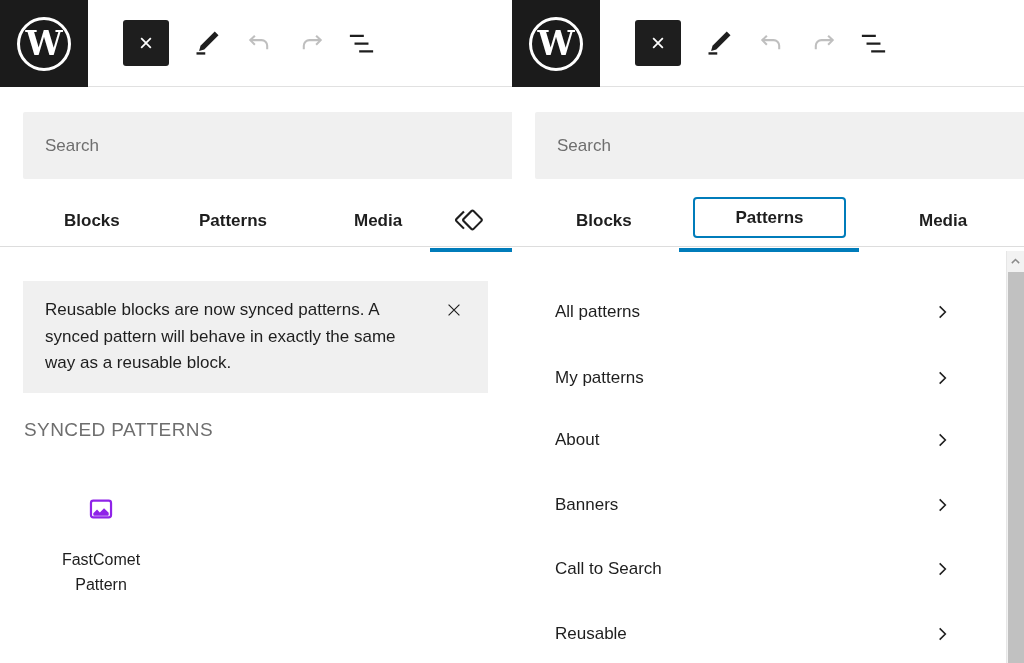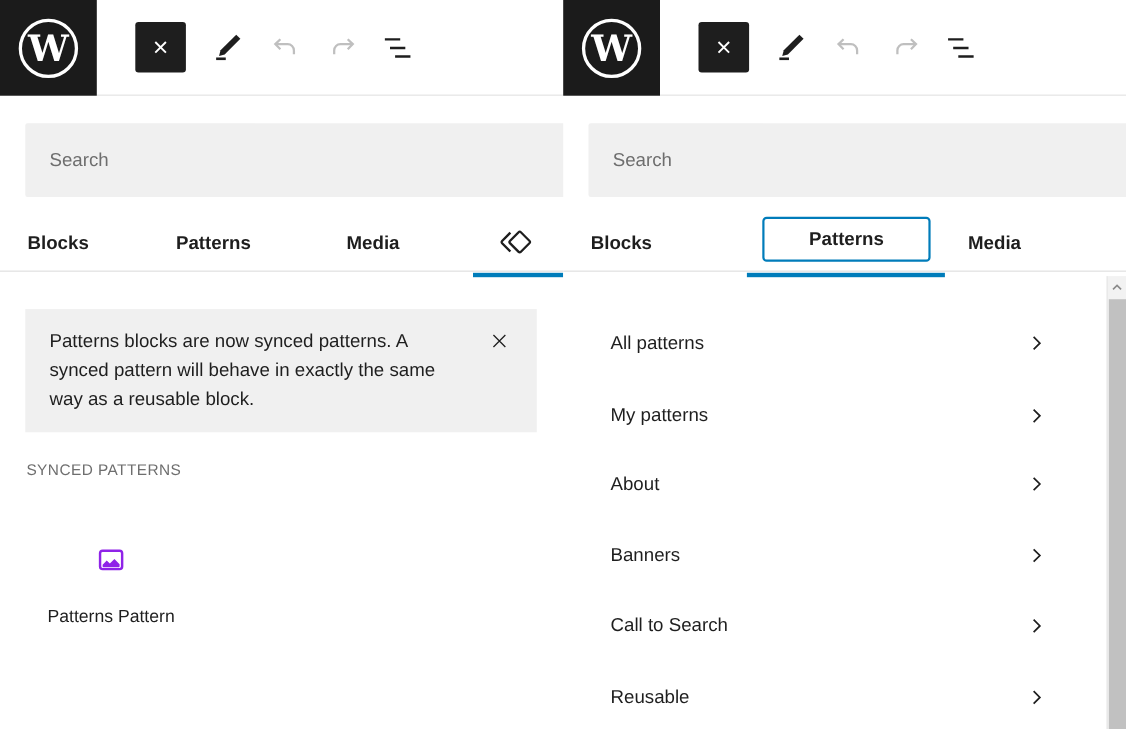--- a/index.html
+++ b/index.html
@@ -26,31 +26,31 @@
 
   
   .search { position:absolute; left:23px; top:112px; width:552px; height:67px; background:#f0f0f0; border-radius:2px; }
   .search input { position:absolute; inset:0; width:100%; height:100%; background:transparent; border:none; outline:none;
                   padding:0 60px 0 22px; font-family:inherit; font-size:17px; color:#1e1e1e; }
   .search input::placeholder { color:#6e6e6e; opacity:1; }
   .search-glyph { position:absolute; right:22px; top:50%; transform:translateY(-50%); width:27px; height:27px; }
 
   
   .tabs-border { position:absolute; left:0; top:246px; width:512px; height:1px; background:#dddddd; }
-  .tab-label { position:absolute; top:211px; font-size:17px; font-weight:600; color:#1e1e1e; cursor:pointer; white-space:nowrap; }
+  .tab-label { position:absolute; top:211px; font-size:17px; font-weight:600; color:#1e1e1e; cursor:pointer; white-space:nowrap;margin-left:39px; }
   .underline { position:absolute; top:248px; height:4px; background:#007cba; }
   .tab-synced { position:absolute; left:451px; top:202px; width:36px; height:36px; display:flex; align-items:center; justify-content:center; cursor:pointer; }
   .tab-patterns-active { position:absolute; left:181px; top:197px; width:153px; height:41px; border:2px solid #007cba; border-radius:4px;
                          display:flex; align-items:center; justify-content:center; font-size:17px; font-weight:600; color:#1e1e1e; cursor:pointer; }
 
   
   .notice { position:absolute; left:23px; top:281px; width:465px; height:112px; background:#f0f0f0; }
   .notice-text { position:absolute; left:22px; top:16px; width:366px; font-size:17px; line-height:26.5px; color:#1e1e1e; }
   .notice-close { position:absolute; right:23px; top:18px; width:22px; height:22px; display:flex; align-items:center; justify-content:center; cursor:pointer; }
-  .section-heading { position:absolute; left:24px; top:419px; font-size:14px; font-weight:500; letter-spacing:.4px; color:#6e6e6e; }
+  .section-heading { position:absolute; left:24px; top:419px; font-size:19px; font-weight:500; letter-spacing:.4px; color:#6e6e6e; }
   .pattern-tile { position:absolute; left:41px; top:495px; width:120px; text-align:center; cursor:pointer; }
   .pattern-tile .p-icon { display:inline-block; width:28px; height:28px; }
   .pattern-tile .p-label { margin-top:21px; font-size:16px; line-height:24.5px; color:#1e1e1e; }
 
   
   .cat-row { position:absolute; left:43px; width:397px; height:40px; display:flex; align-items:center; justify-content:space-between; cursor:pointer;gap:32px; }
   .cat-label { font-size:17px; color:#1e1e1e; }
   .cat-chevron { width:20px; height:20px; flex:0 0 auto; }
 
   
@@ -114,36 +114,36 @@
     <div class="tab-label" style="left:315px;">Media</div>
     <div class="tab-synced">
       <svg width="34" height="34" viewBox="0 0 24 24">
         <path fill="#1e1e1e" d="M21.3 10.8l-5.6-5.6c-.7-.7-1.8-.7-2.5 0l-5.6 5.6c-.7.7-.7 1.8 0 2.5l5.6 5.6c.3.3.8.5 1.2.5s.9-.2 1.2-.5l5.6-5.6c.8-.7.8-1.8.1-2.5zm-1 1.4l-5.6 5.6c-.1.1-.3.1-.4 0l-5.6-5.6c-.1-.1-.1-.3 0-.4l5.6-5.6c.1-.1.2-.1.2-.1s.1 0 .2.1l5.6 5.6c.1.1.1.3 0 .4zM3.7 11.8L9 6.5l-1.1-1-5.3 5.3c-.7.7-.7 1.8 0 2.5l5.3 5.3 1.1-1-5.3-5.3c-.2-.2-.2-.4 0-.5z"></path>
       </svg>
     </div>
     <div class="tabs-border"></div>
     <div class="underline" style="left:430px; width:82px;"></div>
 
     <div class="notice">
-      <div class="notice-text">Patterns blocks are now synced patterns. A synced pattern will behave in exactly the same way as a reusable block.</div>
+      <div class="notice-text">Reusable blocks are now synced patterns. A synced pattern will behave in exactly the same way as a reusable block.</div>
       <div class="notice-close">
         <svg width="20" height="20" viewBox="0 0 24 24">
           <path d="M5.5 5.5 18.5 18.5 M18.5 5.5 5.5 18.5" stroke="#1e1e1e" stroke-width="1.4" fill="none"></path>
         </svg>
       </div>
     </div>
 
     <div class="section-heading">SYNCED PATTERNS</div>
 
     <div class="pattern-tile">
       <svg class="p-icon" viewBox="0 0 24 24">
         <rect x="3.4" y="4.8" width="17.2" height="14.4" rx="2" fill="none" stroke="#8f23e8" stroke-width="1.9"></rect>
         <path d="M5.4 15.7l3.2-3.2 2.4 2.4 3.6-3.6 4 4v1.6c0 .5-.4.9-.9.9H6.3c-.5 0-.9-.4-.9-.9v-1.2z" fill="#8f23e8"></path>
       </svg>
-      <div class="p-label">Patterns Pattern</div>
+      <div class="p-label">FastComet Pattern</div>
     </div>
   </div>
 
   <div class="panel panel-right">
 
     <div class="header">
       <div class="logo">
         <div class="wp-circle">W</div>
       </div>
       <div class="btn-close">

